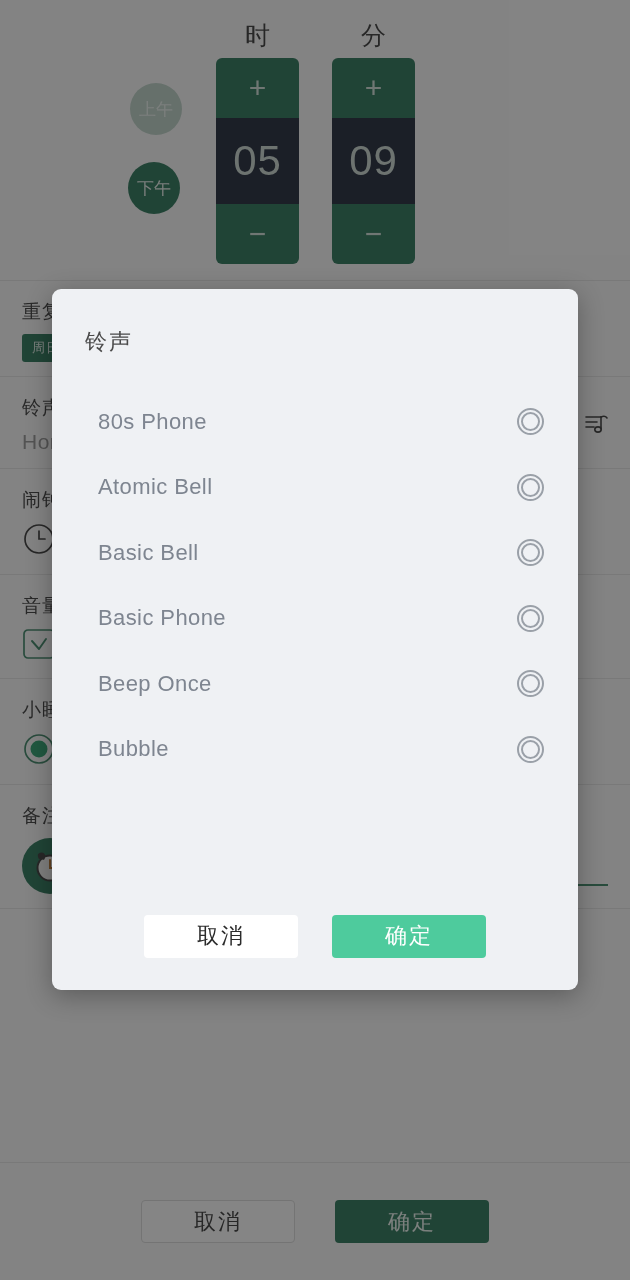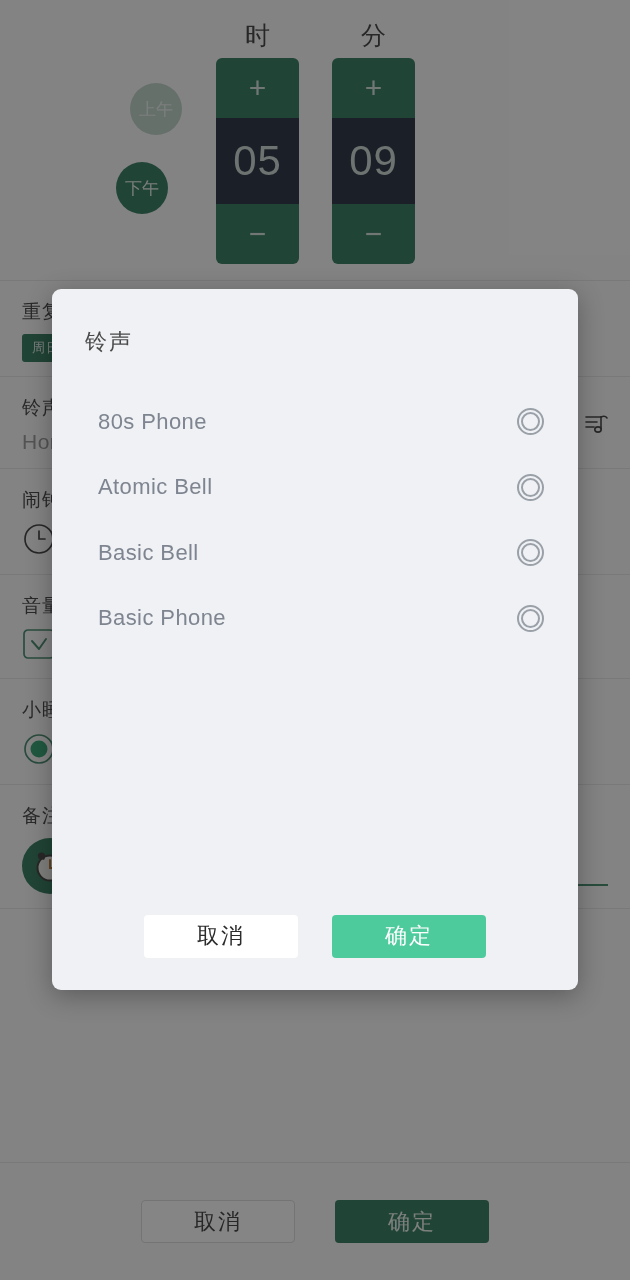--- a/index.html
+++ b/index.html
@@ -220,21 +220,21 @@
 
 <div id="root">
 
   <div id="page">
 
     <div class="time-area">
       <div class="col-head" style="left:245px; top:19px;">时</div>
       <div class="col-head" style="left:361px; top:19px;">分</div>
 
       <div class="ampm-btn inactive" style="left:130px; top:83px;">上午</div>
-      <div class="ampm-btn active" style="left:116px; top:162px;">下午</div>
+      <div class="ampm-btn active" style="left:128px; top:162px;">下午</div>
 
       <div class="spinner" style="left:216px; top:58px;">
         <div class="spin-btn">+</div>
         <div class="spin-val">05</div>
         <div class="spin-btn">−</div>
       </div>
 
       <div class="spinner" style="left:332px; top:58px;">
         <div class="spin-btn">+</div>
         <div class="spin-val">09</div>
@@ -340,20 +340,28 @@
             <span class="radio"></span>
           </div>
           <div class="ring-row">
             <div class="ring-name">Basic Bell</div>
             <span class="radio"></span>
           </div>
           <div class="ring-row">
             <div class="ring-name">Basic Phone</div>
             <span class="radio"></span>
           </div>
+          <div class="ring-row">
+            <div class="ring-name">Beep Once</div>
+            <span class="radio"></span>
+          </div>
+          <div class="ring-row">
+            <div class="ring-name">Bubble</div>
+            <span class="radio"></span>
+          </div>
         </div>
     </div>
 
     <div class="dlg-actions">
       <button class="btn btn-cancel-dlg">取消</button>
       <button class="btn btn-ok-dlg">确定</button>
     </div>
   </div>
 
 </div>

